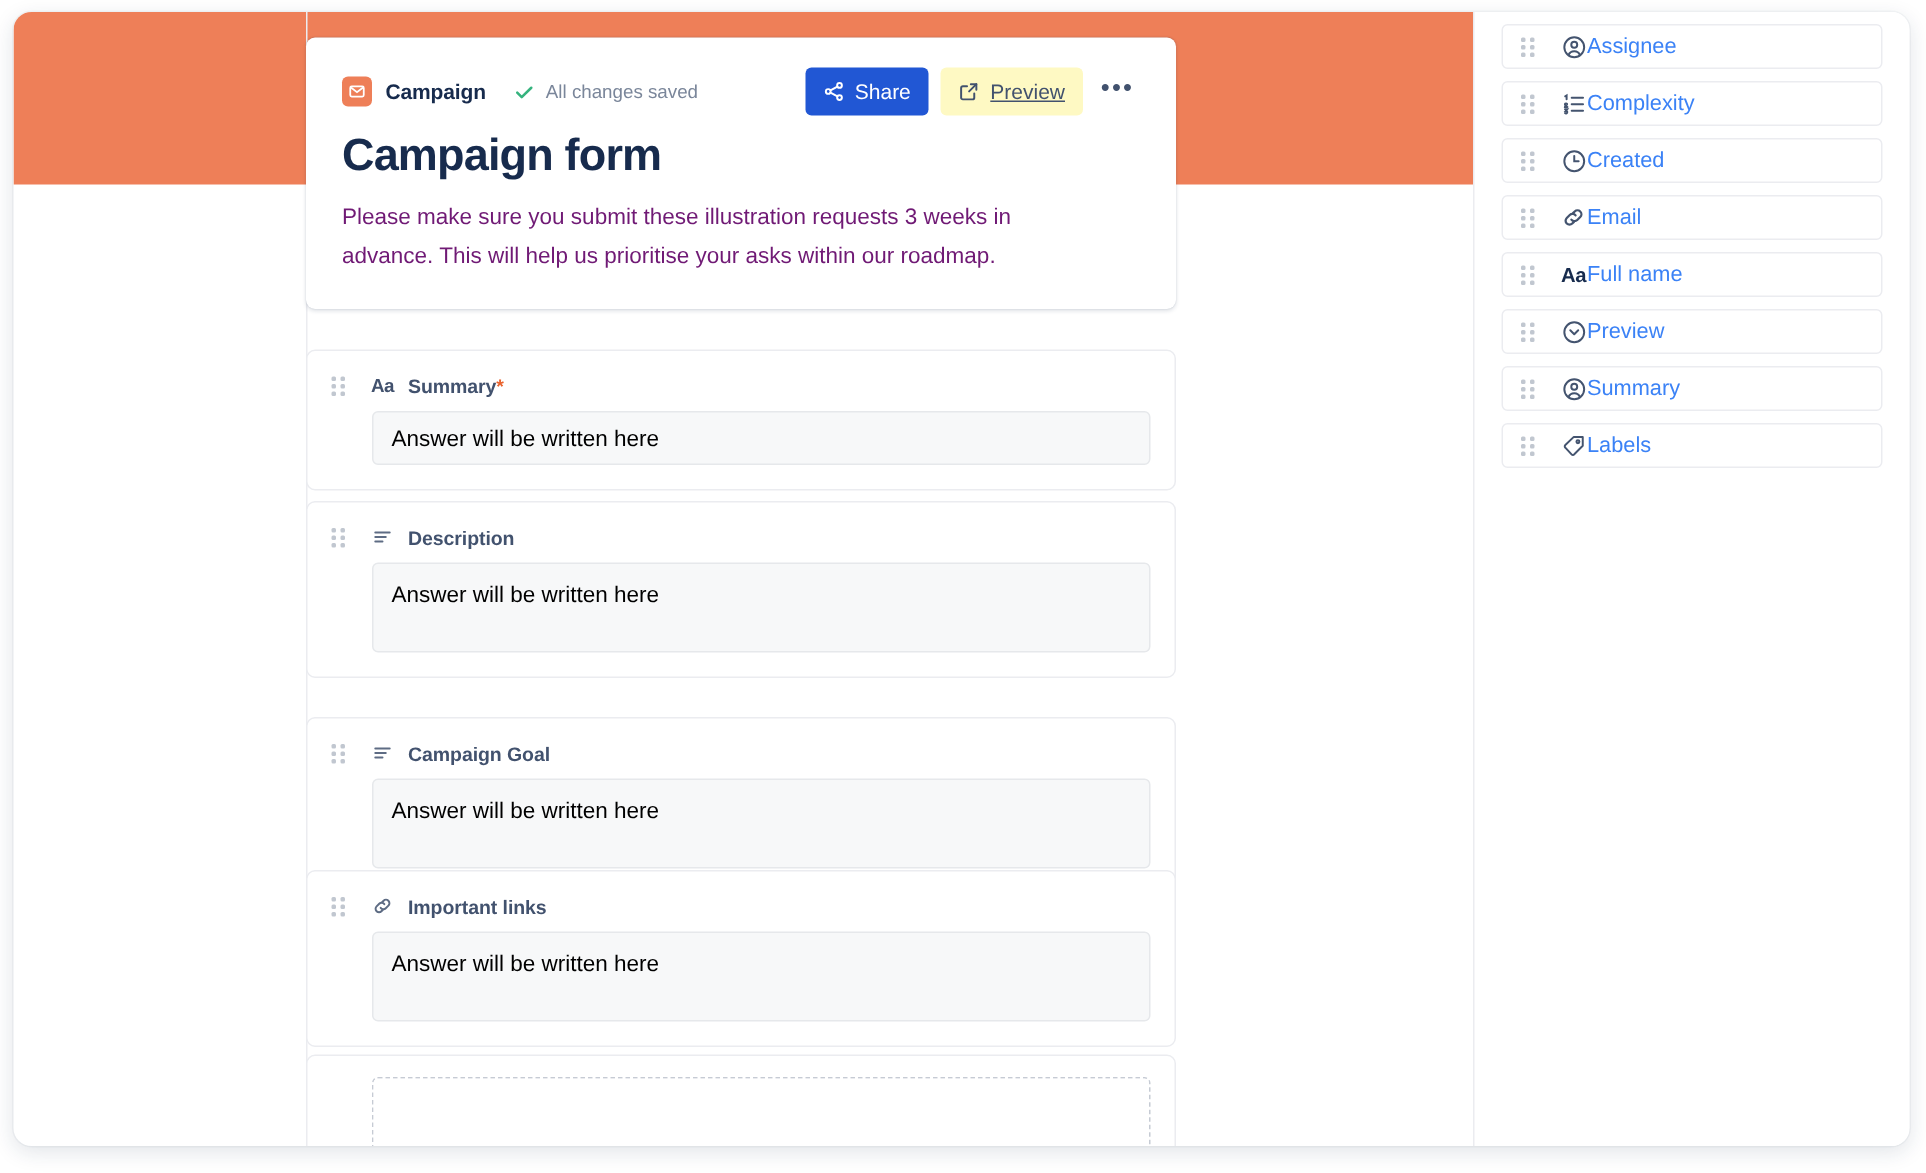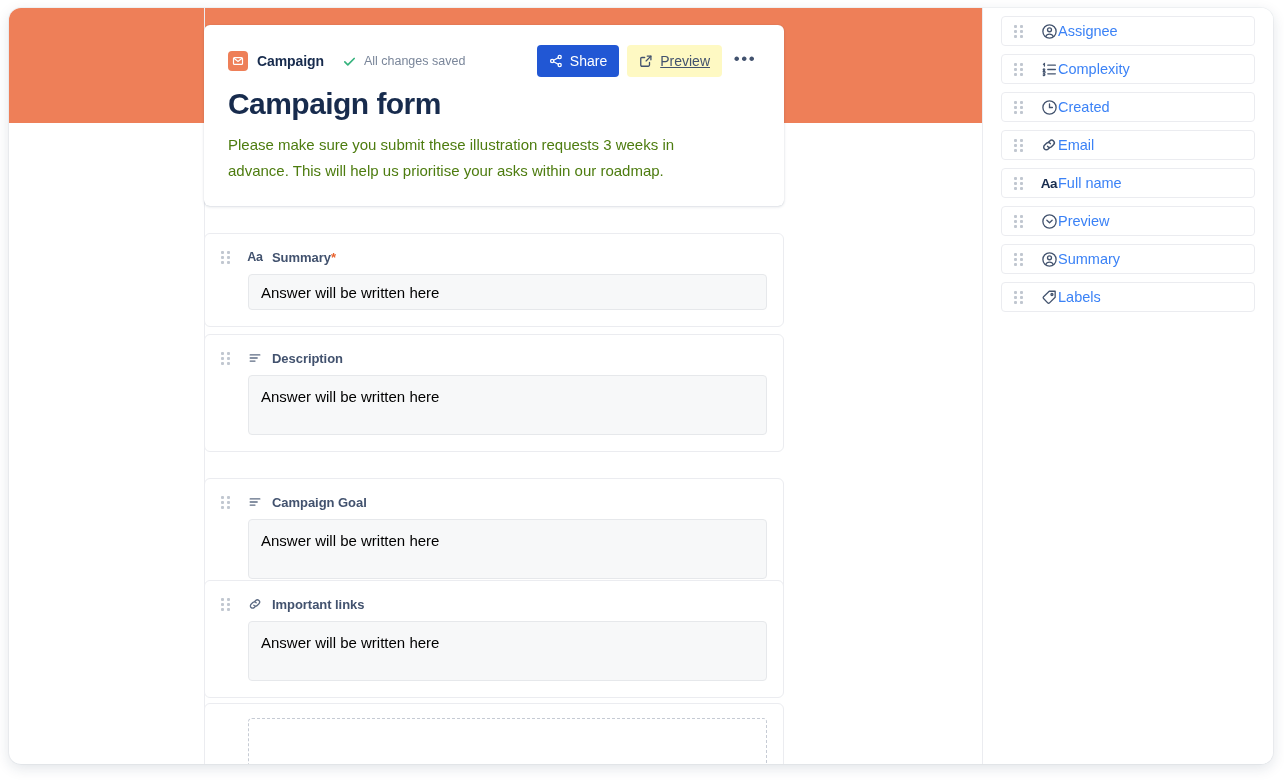--- a/index.html
+++ b/index.html
@@ -129,21 +129,21 @@
     font-size: 30px;
     font-weight: bold;
     color: #172b4d;
     letter-spacing: -0.55px;
     margin-bottom: 11px;
   }
 
   #form-description {
     font-size: 15px;
     line-height: 26px;
-    color: #4d7c0f;
+    color: #701a75;
     max-width: 480px;
   }
 
   
   .field-card {
     position: absolute;
     left: 195px;
     width: 580px;
     background: #ffffff;
     border: 1px solid #ebecf0;

